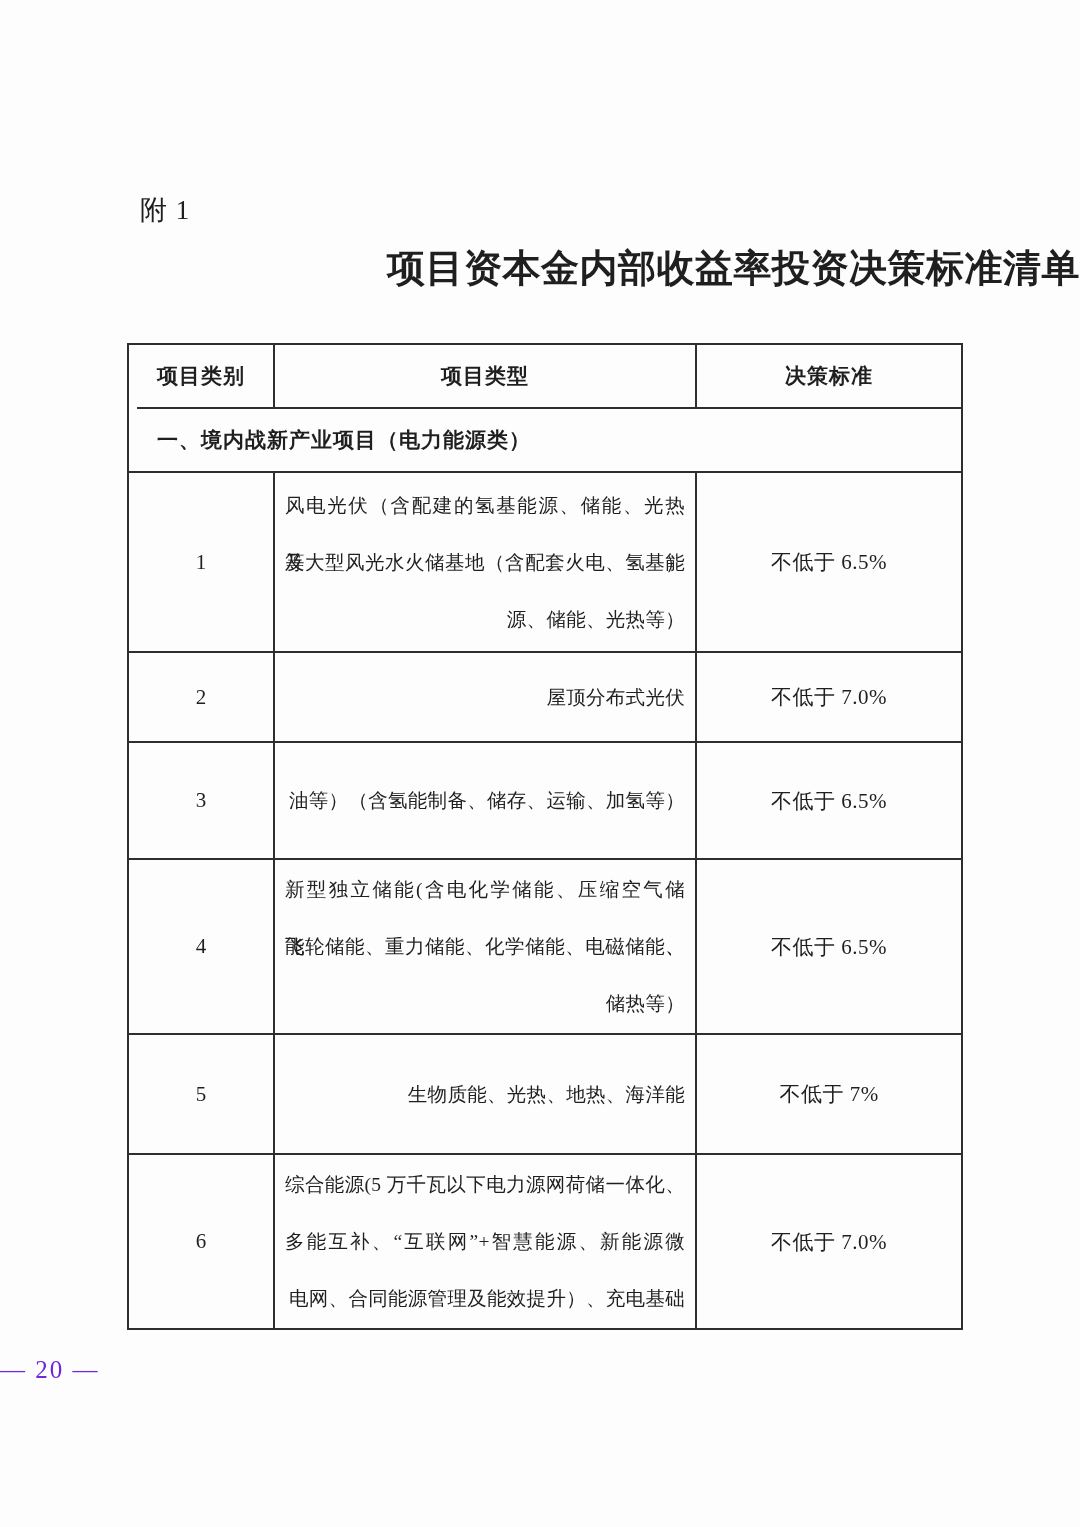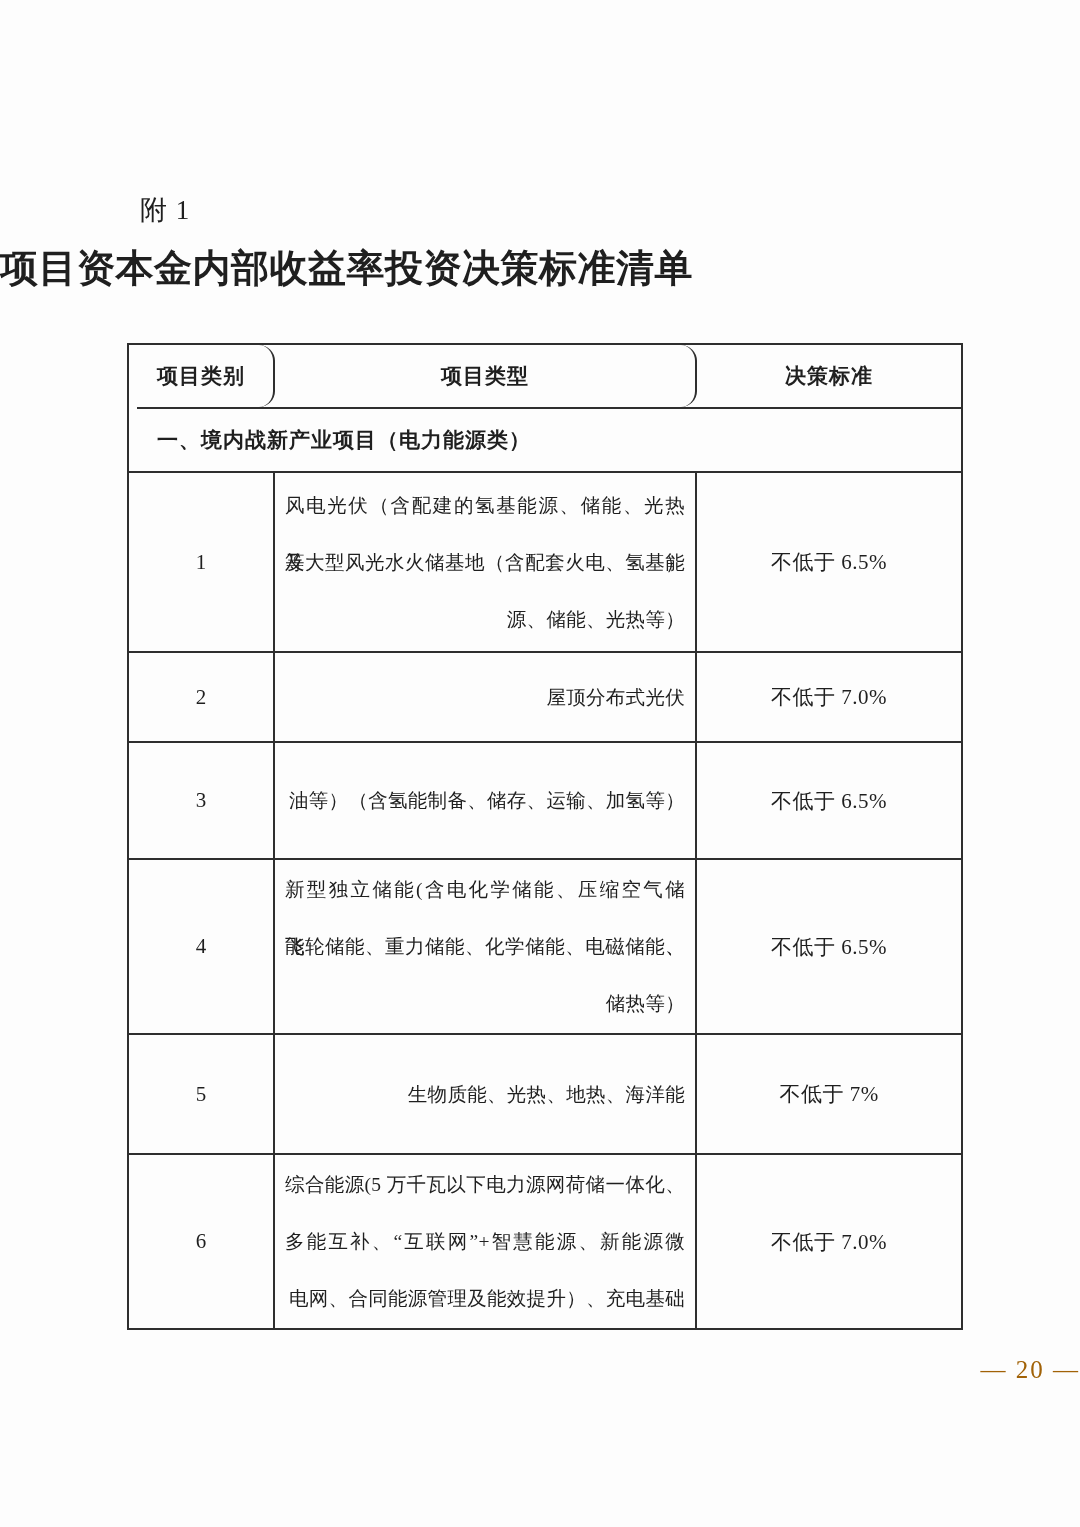--- a/index.html
+++ b/index.html
@@ -19,21 +19,21 @@
     top: 192px;
     font-size: 27px;
     font-weight: 400;
     letter-spacing: 1px;
   }
   .doc-title {
     position: absolute;
     left: 0;
     right: 0;
     top: 243px;
-    text-align: left;
+    text-align: right;
     font-size: 38px;
     font-weight: 700;
     letter-spacing: 0.5px;
     white-space: nowrap;
   }
   
   .doc-table {
     position: absolute;
     left: 127px;
     top: 343px;
@@ -54,21 +54,21 @@
   .cell-type {
     width: 422px;
     border-right: 2px solid #2e2e2e;
     flex-direction: column;
     justify-content: center;
     align-items: stretch;
     padding: 0 10px;
   }
   .cell-std  { flex: 1; font-size: 21px; letter-spacing: 0.5px; }
   .t-header { height: 62px; }
-  .t-header .cell { font-size: 21px; font-weight: 700; letter-spacing: 1px; border-radius: 16px; }
+  .t-header .cell { font-size: 21px; font-weight: 700; letter-spacing: 1px; }
   .t-section {
     height: 64px;
     display: flex;
     align-items: center;
     padding-left: 20px;
     box-sizing: border-box;
     font-size: 21px;
     font-weight: 700;
     letter-spacing: 1px;
     margin-left: 8px;
@@ -91,24 +91,24 @@
     white-space: normal;
     text-align: justify;
     text-align-last: justify;
     text-justify: inter-ideograph;
   }
   .page-footer {
     position: absolute;
     left: 0;
     right: 0;
     top: 1356px;
-    text-align: right;
+    text-align: left;
     font-size: 25px;
     letter-spacing: 2px;
-    color: #a16207;
+    color: #6d28d9;
   }
 </style>
 </head>
 <body>
 
 <div class="page">
 
   <div class="attachment-label">附 1</div>
 
   <div class="doc-title">项目资本金内部收益率投资决策标准清单</div>

